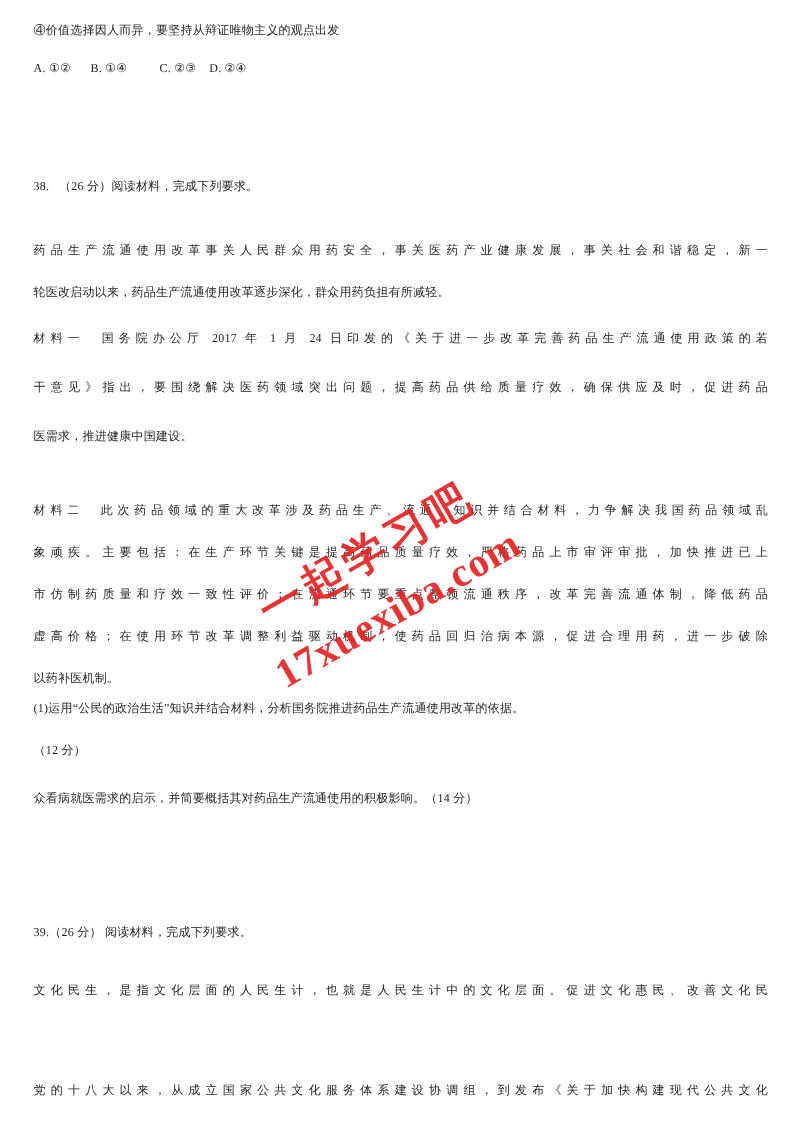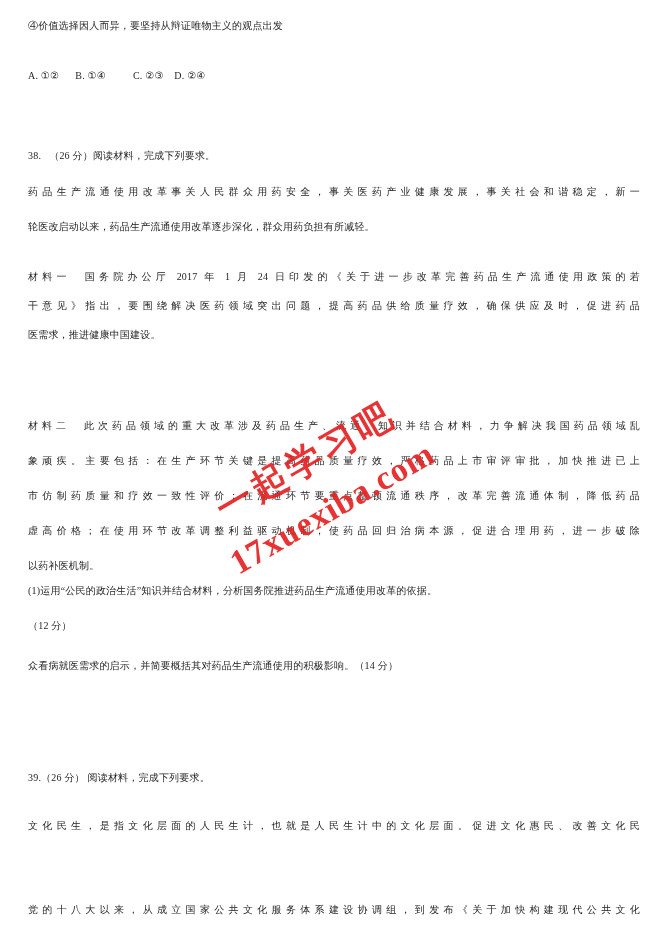--- a/index.html
+++ b/index.html
@@ -33,21 +33,21 @@
   
   .last {
     text-align: left;
   }
   
   .pre {
     white-space: pre;
   }
   .lh28 .line { line-height: 28px; }
   .lh35 .line { line-height: 35px; }
-  .lh36 .line { line-height: 29px; }
+  .lh36 .line { line-height: 41px; }
   .lh44 .line { line-height: 44px; }
 
   .watermark {
     position: absolute;
     left: 128px;
     top: 366px;
     width: 380px;
     height: 235px;
     transform: rotate(-30deg);
     display: flex;
@@ -74,29 +74,29 @@
 </style>
 </head>
 <body>
 
 <div class="page">
 
   <div class="para lh28" style="top:12px;">
     <div class="line last">④价值选择因人而异，要坚持从辩证唯物主义的观点出发</div>
   </div>
 
-  <div class="para lh28" style="top:62px;">
+  <div class="para lh28" style="top:44px;">
     <div class="line last pre">A. ①②      B. ①④          C. ②③    D. ②④</div>
   </div>
 
   <div class="para lh28" style="top:142px;">
     <div class="line last pre">38.   （26 分）阅读材料，完成下列要求。</div>
   </div>
 
-  <div class="para lh35" style="top:174px;">
+  <div class="para lh35" style="top:192px;">
     <div class="line full">药品生产流通使用改革事关人民群众用药安全，事关医药产业健康发展，事关社会和谐稳定，新一</div>
     <div class="line last">轮医改启动以来，药品生产流通使用改革逐步深化，群众用药负担有所减轻。</div>
   </div>
 
   <div class="para lh36" style="top:262px;">
     <div class="line full">材料一　国务院办公厅 2017 年 1 月 24 日印发的《关于进一步改革完善药品生产流通使用政策的若</div>
     <div class="line full">干意见》指出，要围绕解决医药领域突出问题，提高药品供给质量疗效，确保供应及时，促进药品</div>
     <div class="line last">医需求，推进健康中国建设。</div>
   </div>
 

